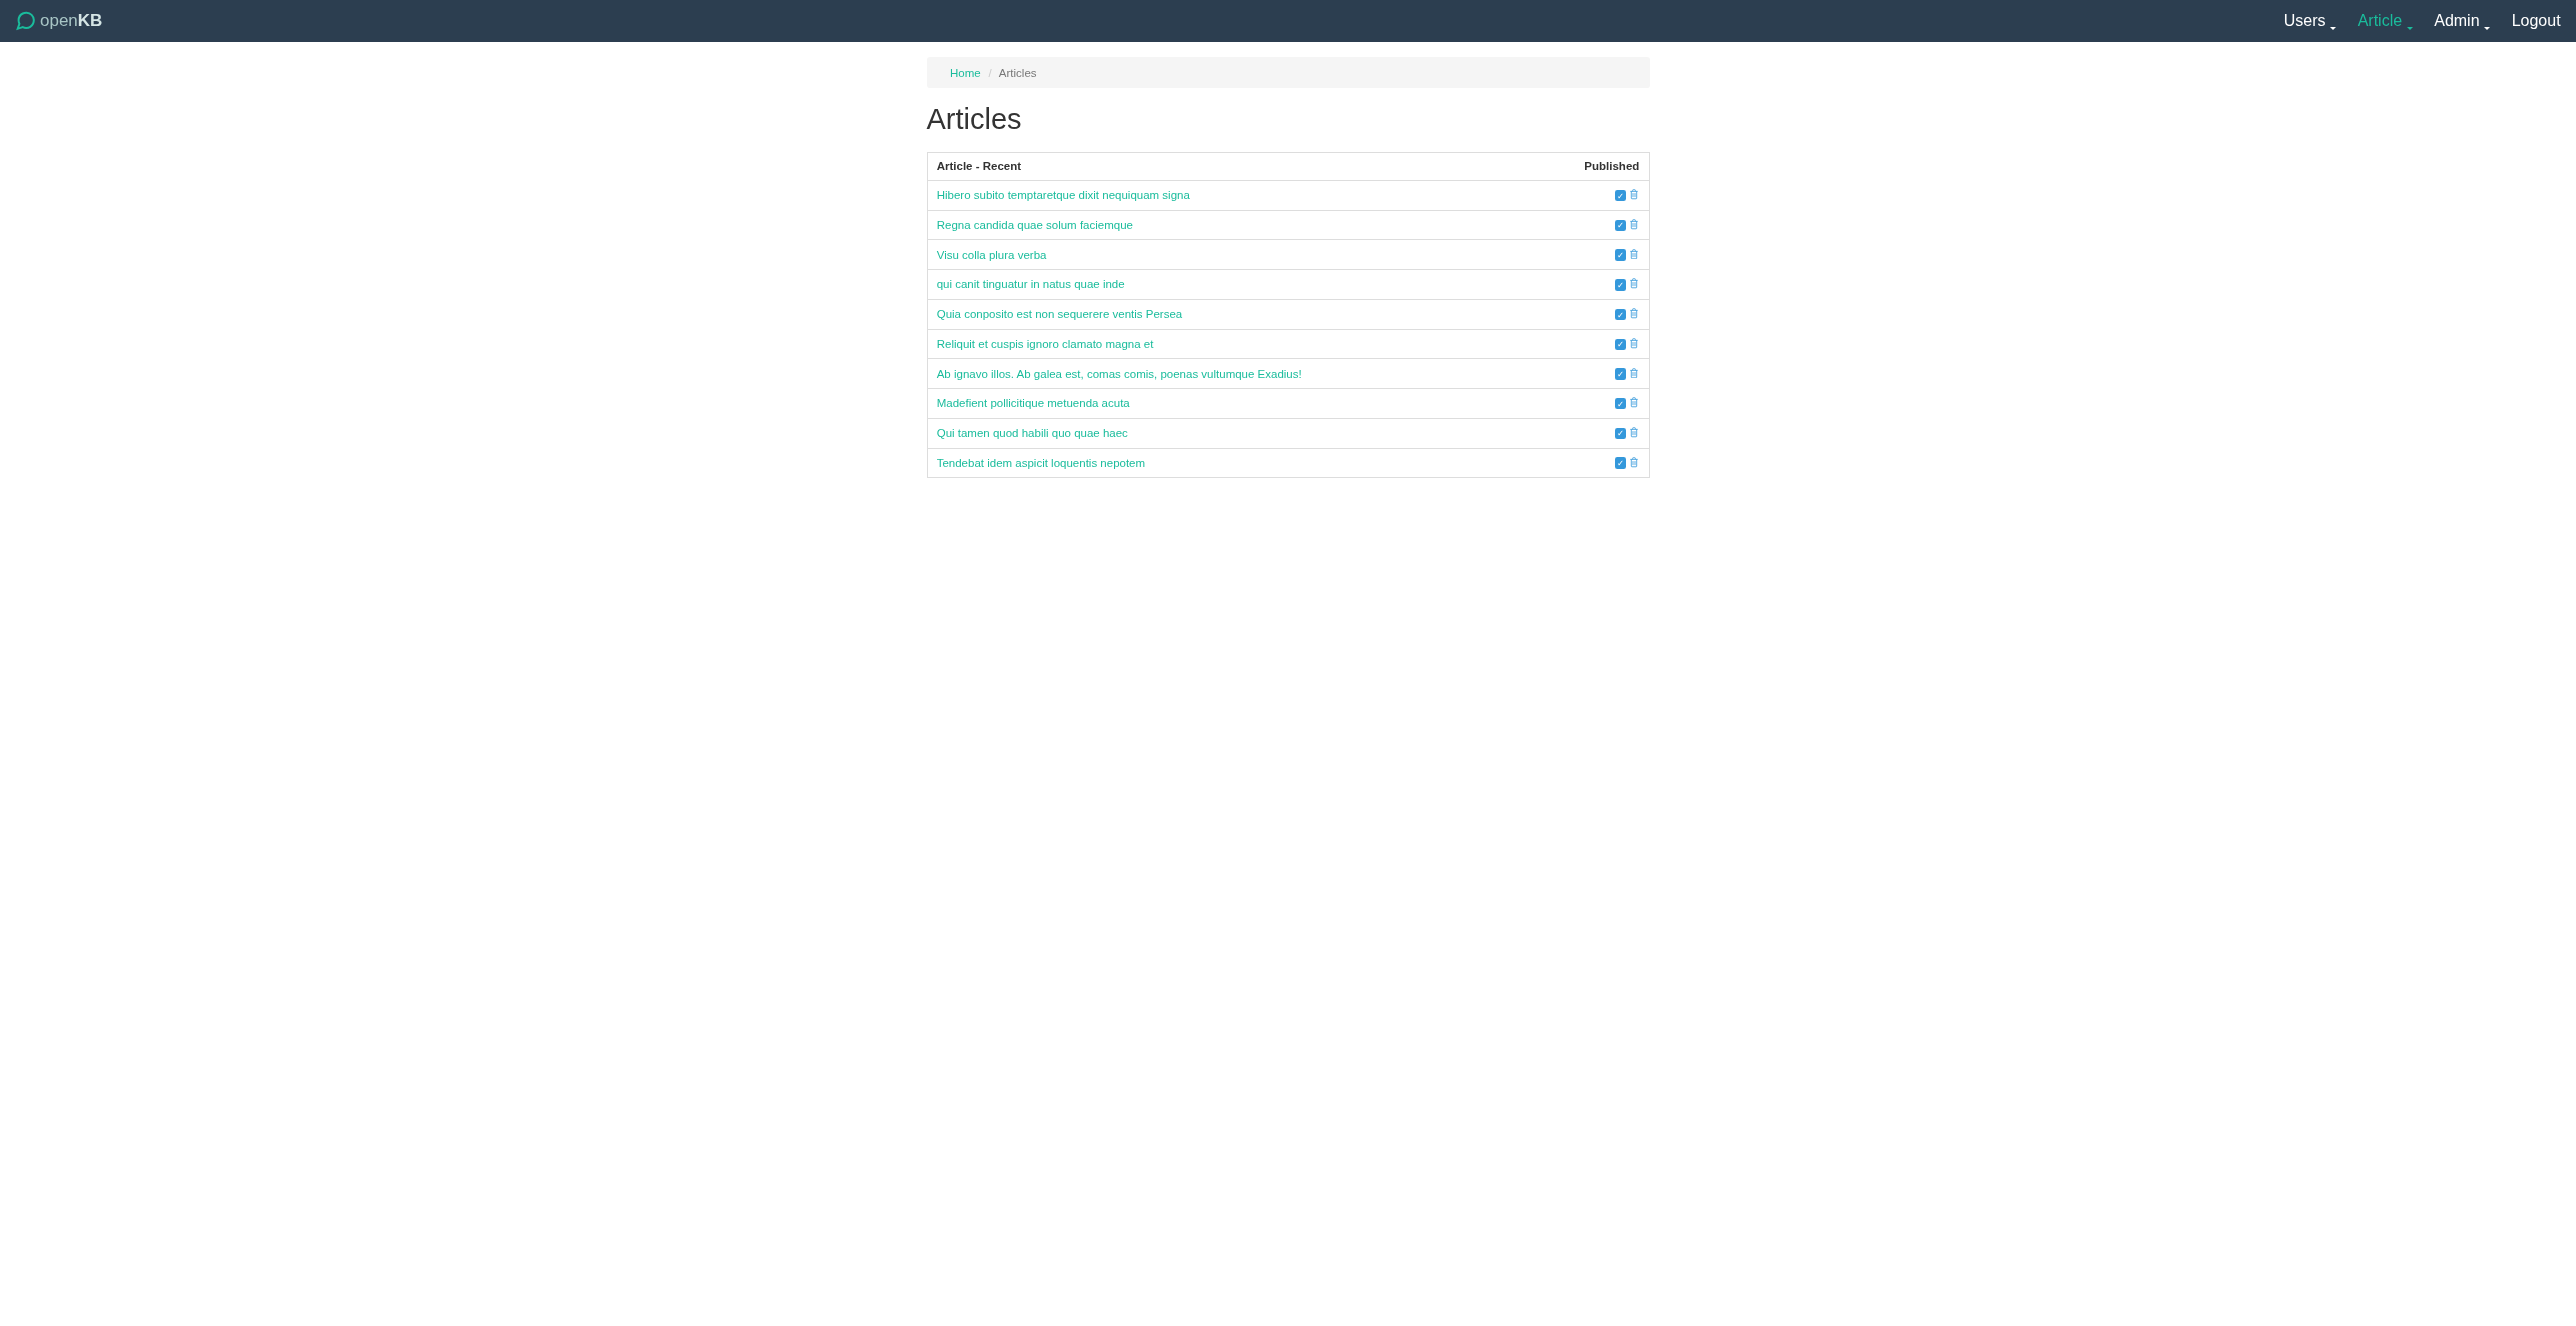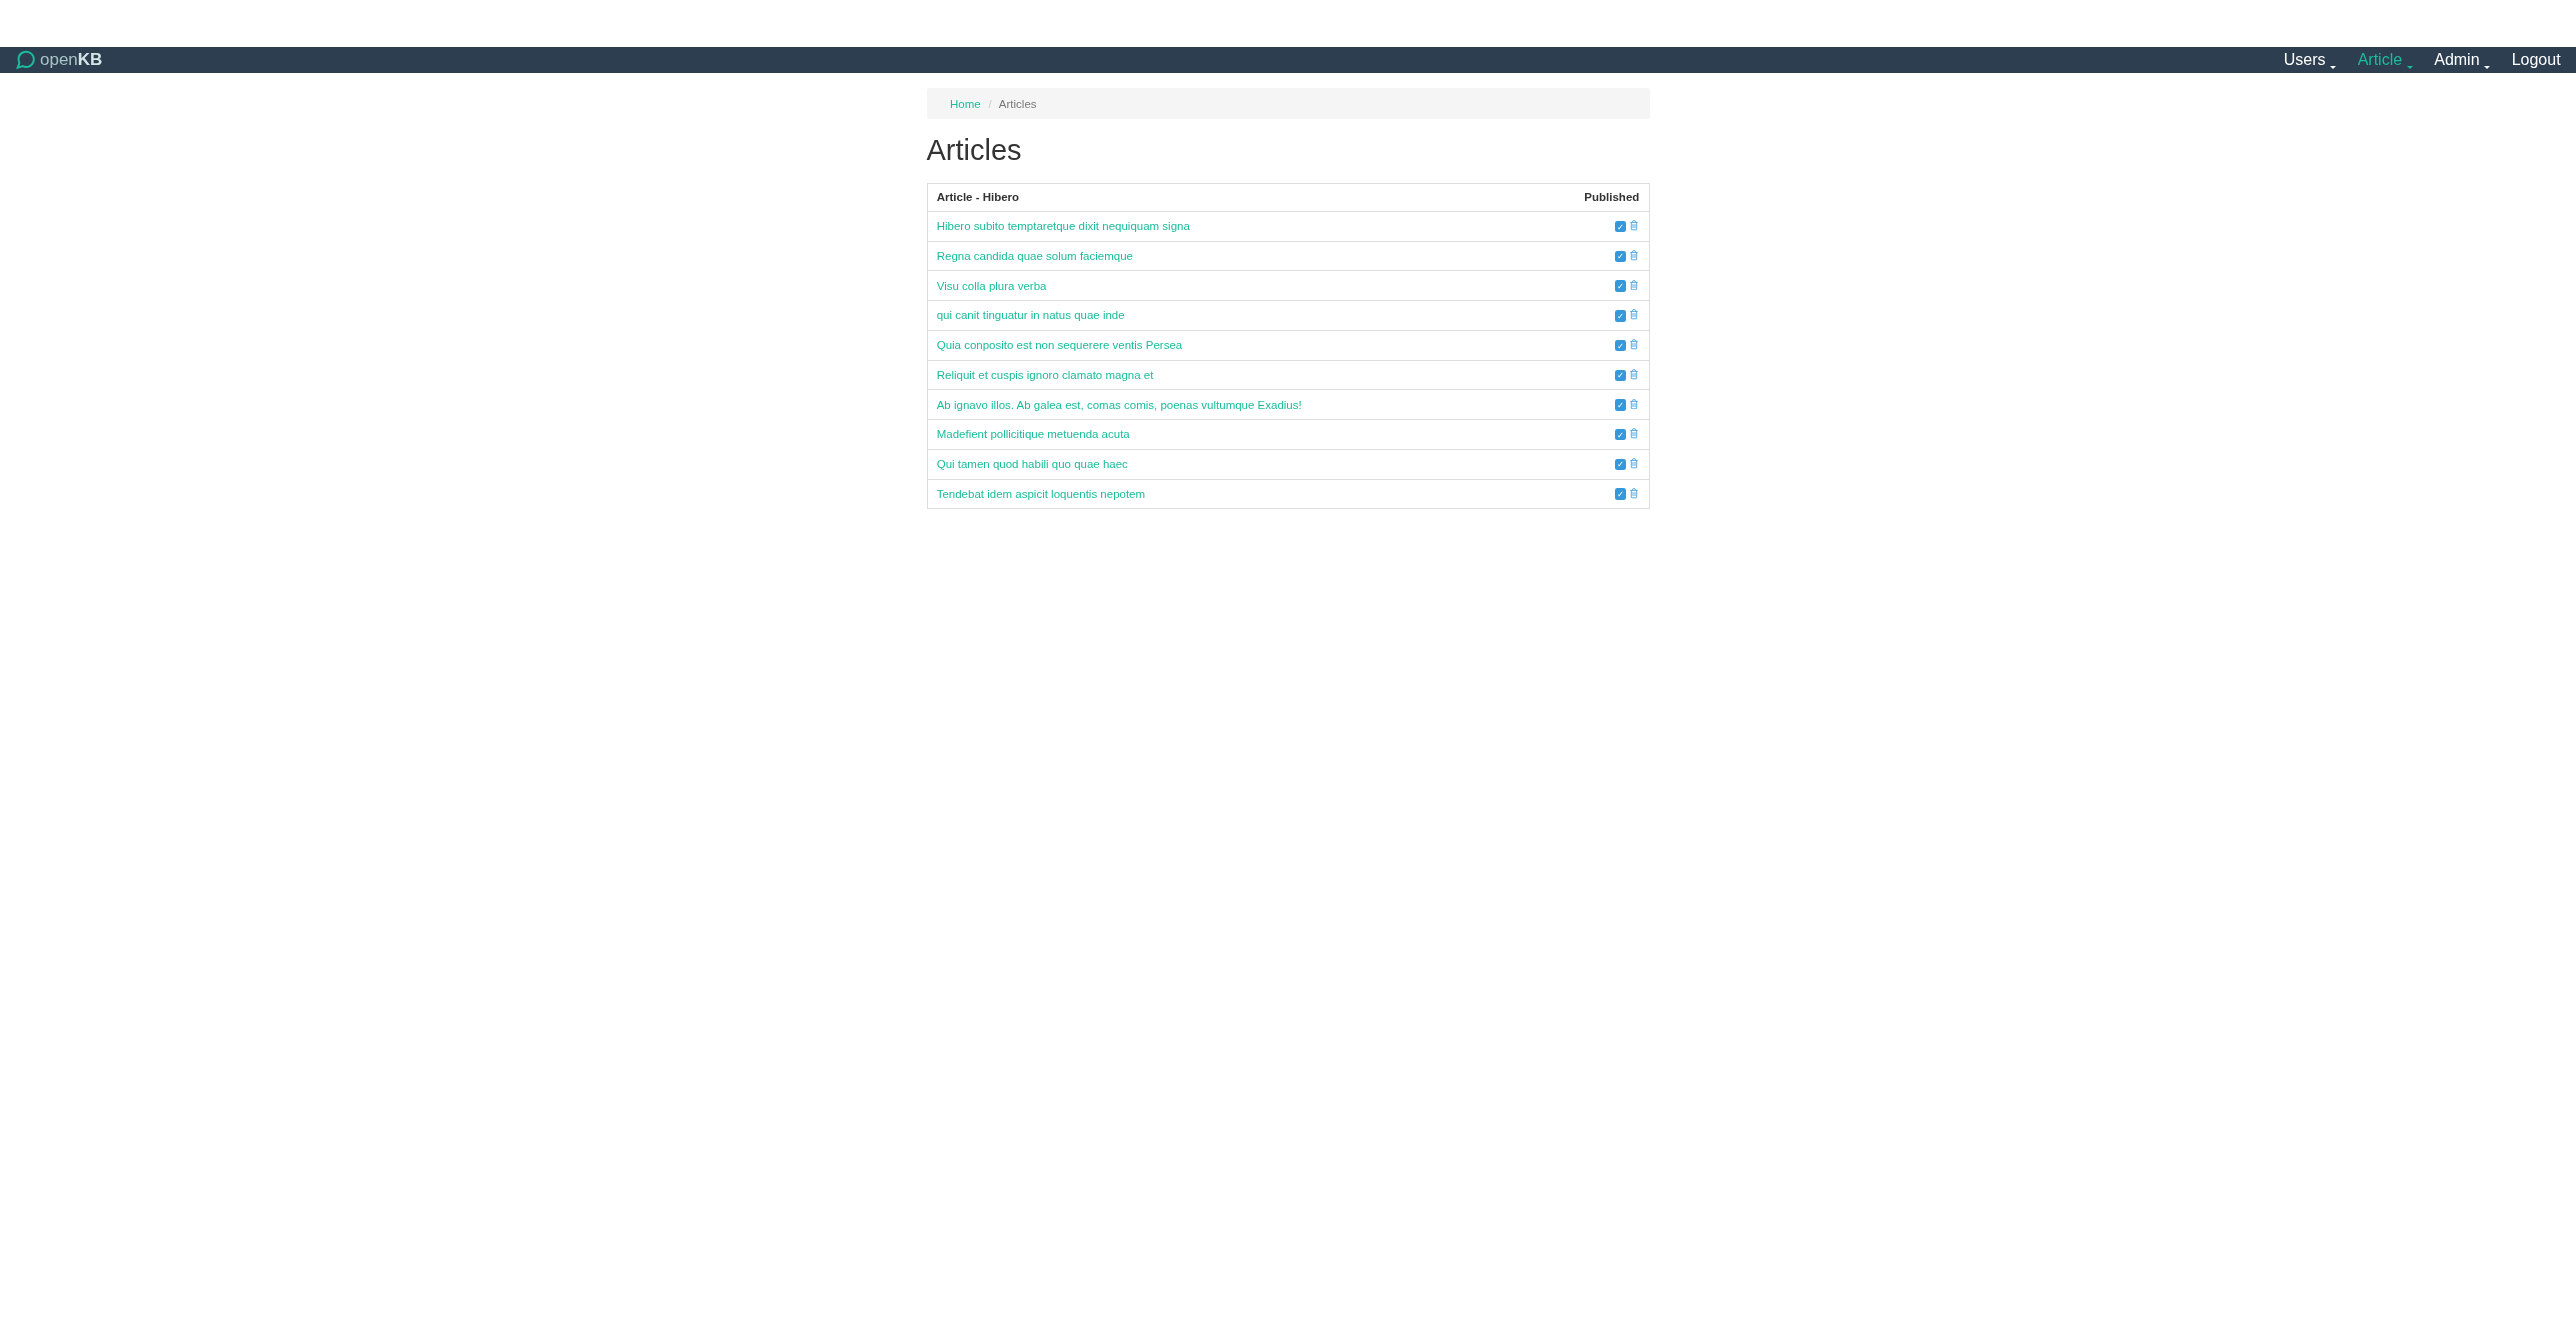--- a/index.html
+++ b/index.html
@@ -8,26 +8,25 @@
   box-sizing: border-box;
 }
 body {
   font-family: -apple-system, BlinkMacSystemFont, "Segoe UI", Helvetica, Arial, sans-serif;
   font-size: 10.8px;
   color: #333;
   background: #fff;
 }
 .navbar {
   background: #2c3e50;
-  height: 26px;
+  height: 42px;
   display: flex;
   align-items: center;
   justify-content: space-between;
   padding: 0 15.4px;
-  margin-top: 47px;
 }
 .navbar-brand {
   display: flex;
   align-items: center;
   color: #1abc9c;
   font-size: 17px;
   font-weight: bold;
   text-decoration: none;
 }
 .navbar-brand svg {
@@ -218,21 +217,21 @@
     <span class="breadcrumb-sep">/</span>
     <span>Articles</span>
   </div>
 
   <h1 class="page-title">Articles</h1>
 
 
   <table class="table">
     <thead>
       <tr>
-        <th>Article - Hibero</th>
+        <th>Article - Recent</th>
         <th class="right">Published</th>
       </tr>
     </thead>
     <tbody id="article-rows">
         <tr>
           <td><a class="article-link" href="#">Hibero subito temptaretque dixit nequiquam signa</a></td>
           <td class="right"><span class="pub-check">✓</span><span class="trash-icon"><svg viewBox="0 0 14 16" fill="none" stroke="currentColor" stroke-width="1.2">
                 <path d="M1.5 3.5h11M5 3.5V2a1 1 0 0 1 1-1h2a1 1 0 0 1 1 1v1.5M3 3.5v10a1 1 0 0 0 1 1h6a1 1 0 0 0 1-1v-10M5.5 6v6M8.5 6v6"></path>
               </svg></span></td>
         </tr>

